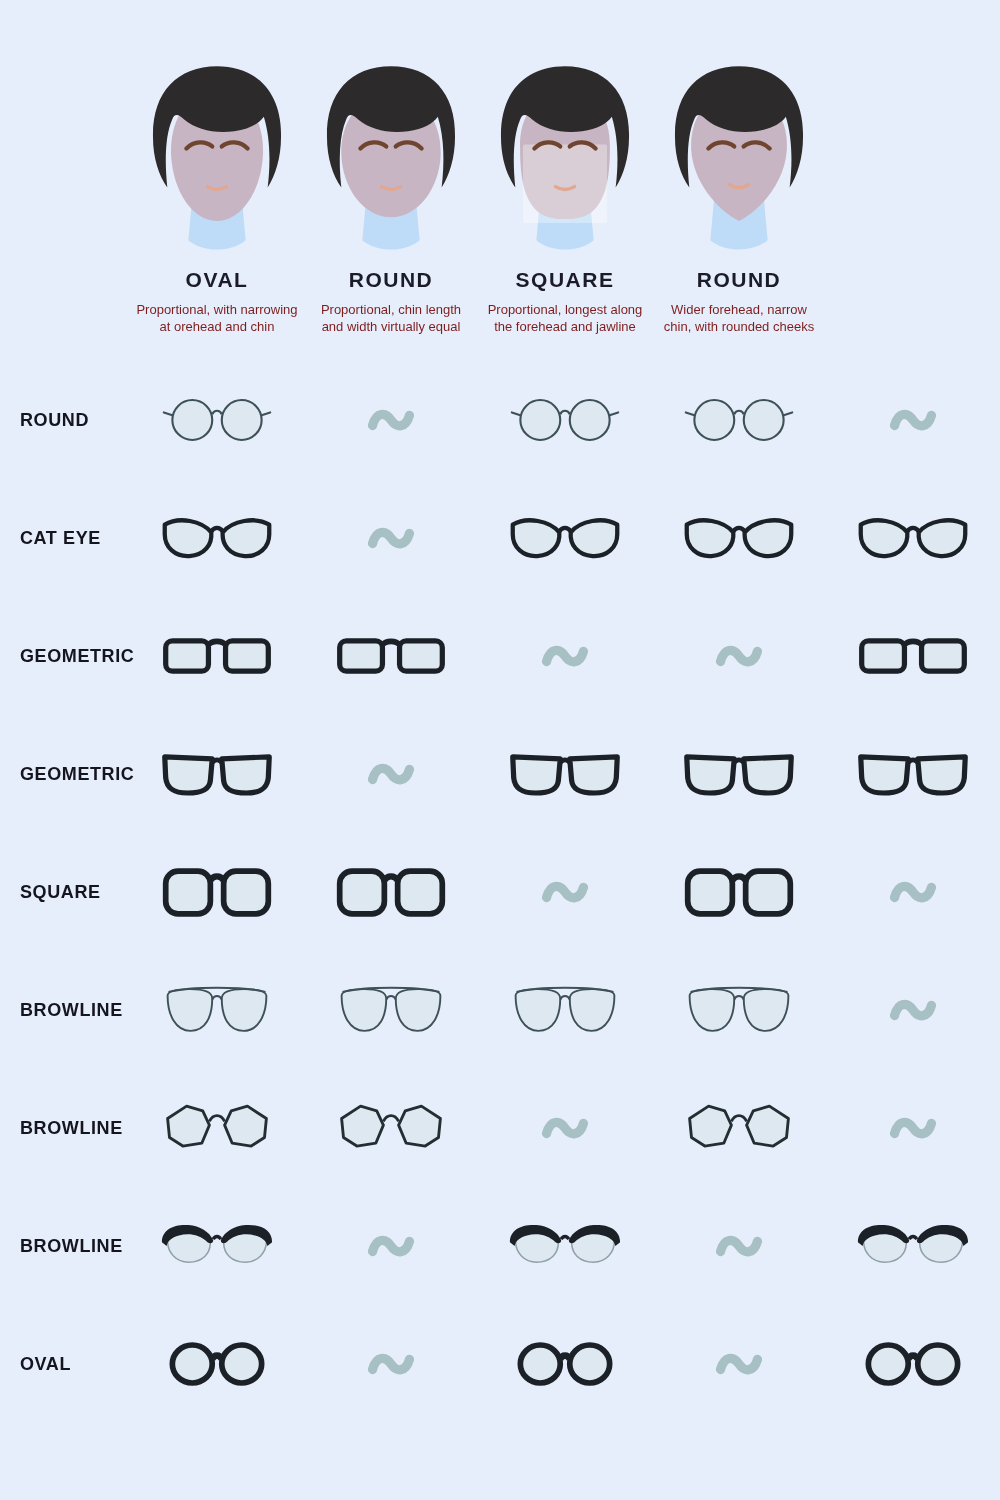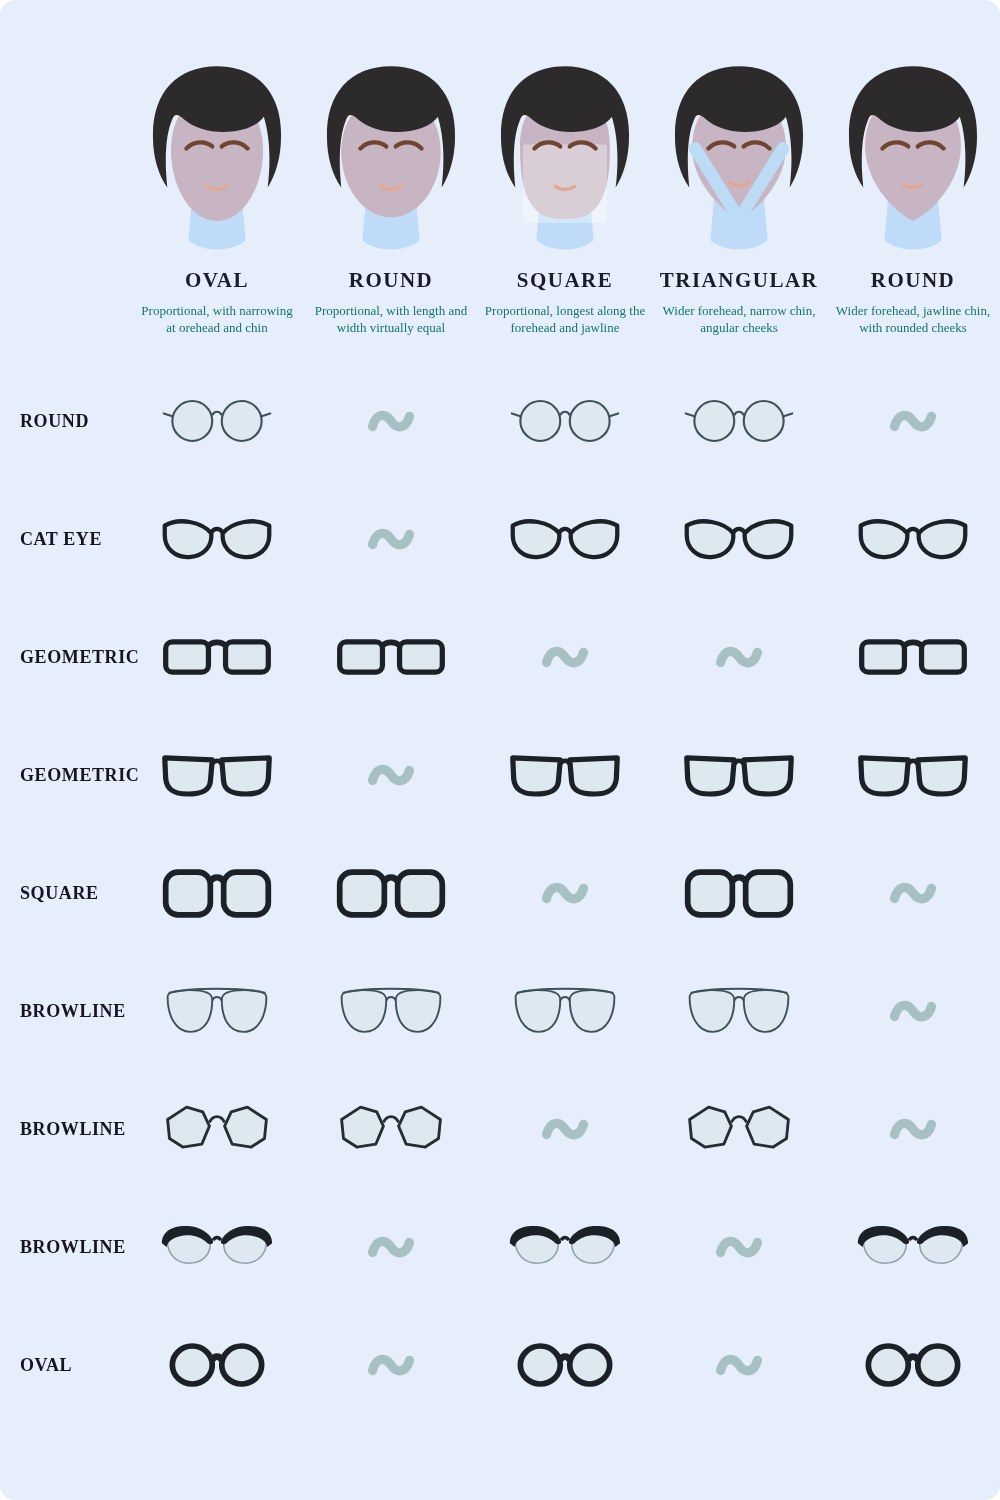--- a/index.html
+++ b/index.html
@@ -1,36 +1,35 @@
 <!DOCTYPE html>
 <html><head>
 <meta charset="utf-8">
 <style>
   html,body{margin:0;padding:0;}
   .poster{
     width:1000px;height:1500px;
     background:#e7eefb;
-    font-family:Liberation Serif, serif;
+    font-family:Liberation Sans, sans-serif;
     overflow:hidden;
     position:relative;
-    border-radius:15px;
   }
   .header-row{
     display:grid;
     grid-template-columns:130px repeat(5,174px);
     padding-top:56px;
   }
   .fcol{text-align:center;}
   .face-svg{width:172px;height:202px;display:block;margin:0 auto;}
   .fname{
     font-size:21px;font-weight:bold;letter-spacing:1.5px;
     color:#1c1c28;margin-top:10px;
   }
   .fdesc{
-    font-size:13px;color:#0f766e;line-height:1.32;
+    font-size:13px;color:#7f1d1d;line-height:1.32;
     max-width:162px;margin:9px auto 0 auto;
   }
   .matrix{margin-top:26px;}
   .mrow{
     display:grid;
     grid-template-columns:130px repeat(5,174px);
     height:118px;
     align-items:center;
   }
   .row-label{
@@ -69,68 +68,53 @@
         <path d="M64,148 L60,192 C75,205 105,205 120,192 L116,148 Z" fill="#bedcf8"></path>
         <path d="M90,40 C124,40 143,68 142,102 C141,138 118,168 90,168 C62,168 39,138 38,102 C37,68 56,40 90,40 Z" fill="#c8b5c3"></path>
         <path d="M90,10 C132,10 158,38 157,84 C157,106 151,124 143,137 C146,112 146,86 139,63 C134,70 124,76 108,78 C88,81 68,76 56,66 C50,61 46,58 43,66 C36,82 35,108 38,137 C29,124 23,106 23,84 C22,38 48,10 90,10 Z" fill="#2d2a2b"></path>
         <g fill="none" stroke="#6f452f" stroke-width="4.5" stroke-linecap="round">
           <path d="M58,96 C66,88 78,88 85,94"></path>
             <path d="M95,94 C102,88 114,88 122,96"></path>
         </g>
         <path d="M80,136 Q90,142 100,136" fill="none" stroke="#e2a78f" stroke-width="3.5" stroke-linecap="round"></path>
       </svg>
       <div class="fname">ROUND</div>
-      <div class="fdesc">Proportional, with length and width virtually equal</div>
+      <div class="fdesc">Proportional, chin length and width virtually equal</div>
     </div>
 
     <div class="fcol">
       <svg class="face-svg" viewBox="0 0 180 210">
         <path d="M64,148 L60,192 C75,205 105,205 120,192 L116,148 Z" fill="#bedcf8"></path>
         <path d="M90,40 C120,40 138,60 137,95 C137,130 132,152 116,164 C104,172 76,172 64,164 C48,152 43,130 43,95 C42,60 60,40 90,40 Z" fill="#c8b5c3"></path>
         <rect x="46" y="92" width="88" height="82" rx="2" fill="rgba(255,255,255,0.32)"></rect>
         <path d="M90,10 C132,10 158,38 157,84 C157,106 151,124 143,137 C146,112 146,86 139,63 C134,70 124,76 108,78 C88,81 68,76 56,66 C50,61 46,58 43,66 C36,82 35,108 38,137 C29,124 23,106 23,84 C22,38 48,10 90,10 Z" fill="#2d2a2b"></path>
         <g fill="none" stroke="#6f452f" stroke-width="4.5" stroke-linecap="round">
           <path d="M58,96 C66,88 78,88 85,94"></path>
             <path d="M95,94 C102,88 114,88 122,96"></path>
         </g>
         <path d="M80,136 Q90,142 100,136" fill="none" stroke="#e2a78f" stroke-width="3.5" stroke-linecap="round"></path>
       </svg>
       <div class="fname">SQUARE</div>
       <div class="fdesc">Proportional, longest along the forehead and jawline</div>
     </div>
 
-    <div class="fcol">
-      <svg class="face-svg" viewBox="0 0 180 210">
-        <path d="M64,148 L60,192 C75,205 105,205 120,192 L116,148 Z" fill="#bedcf8"></path>
-        <path d="M90,40 C122,40 140,64 139,98 C138,124 120,152 90,172 C60,152 42,124 41,98 C40,64 58,40 90,40 Z" fill="#c8b5c3"></path>
-        <path d="M44,96 L90,170 L136,96" fill="none" stroke="#bcdcf6" stroke-width="13" stroke-linecap="round" stroke-linejoin="round"></path>
-        <path d="M90,10 C132,10 158,38 157,84 C157,106 151,124 143,137 C146,112 146,86 139,63 C134,70 124,76 108,78 C88,81 68,76 56,66 C50,61 46,58 43,66 C36,82 35,108 38,137 C29,124 23,106 23,84 C22,38 48,10 90,10 Z" fill="#2d2a2b"></path>
-        <g fill="none" stroke="#6f452f" stroke-width="4.5" stroke-linecap="round">
-          <path d="M58,96 C66,88 78,88 85,94"></path>
-            <path d="M95,94 C102,88 114,88 122,96"></path>
-        </g>
-        <path d="M80,132 Q90,138 100,132" fill="none" stroke="#e2a78f" stroke-width="3.5" stroke-linecap="round"></path>
-      </svg>
-      <div class="fname">TRIANGULAR</div>
-      <div class="fdesc">Wider forehead, narrow chin, angular cheeks</div>
-    </div>
 
     <div class="fcol">
       <svg class="face-svg" viewBox="0 0 180 210">
         <path d="M64,148 L60,192 C75,205 105,205 120,192 L116,148 Z" fill="#bedcf8"></path>
         <path d="M90,38 C124,38 142,64 140,98 C138,130 114,160 90,172 C66,160 42,130 40,98 C38,64 56,38 90,38 Z" fill="#c8b5c3"></path>
         <path d="M90,10 C132,10 158,38 157,84 C157,106 151,124 143,137 C146,112 146,86 139,63 C134,70 124,76 108,78 C88,81 68,76 56,66 C50,61 46,58 43,66 C36,82 35,108 38,137 C29,124 23,106 23,84 C22,38 48,10 90,10 Z" fill="#2d2a2b"></path>
         <g fill="none" stroke="#6f452f" stroke-width="4.5" stroke-linecap="round">
           <path d="M58,96 C66,88 78,88 85,94"></path>
             <path d="M95,94 C102,88 114,88 122,96"></path>
         </g>
         <path d="M80,134 Q90,140 100,134" fill="none" stroke="#e2a78f" stroke-width="3.5" stroke-linecap="round"></path>
       </svg>
       <div class="fname">ROUND</div>
-      <div class="fdesc">Wider forehead, jawline chin, with rounded cheeks</div>
+      <div class="fdesc">Wider forehead, narrow chin, with rounded cheeks</div>
     </div>
   </div>
 
   <div class="matrix">
     <div class="mrow">
       <div class="row-label">ROUND</div>
       <div class="cell">
           <svg class="gl" viewBox="0 0 120 62">
     <g fill="#dde8f0" stroke="#3e5058" stroke-width="2.2">
       <circle cx="34" cy="31" r="21"></circle>

